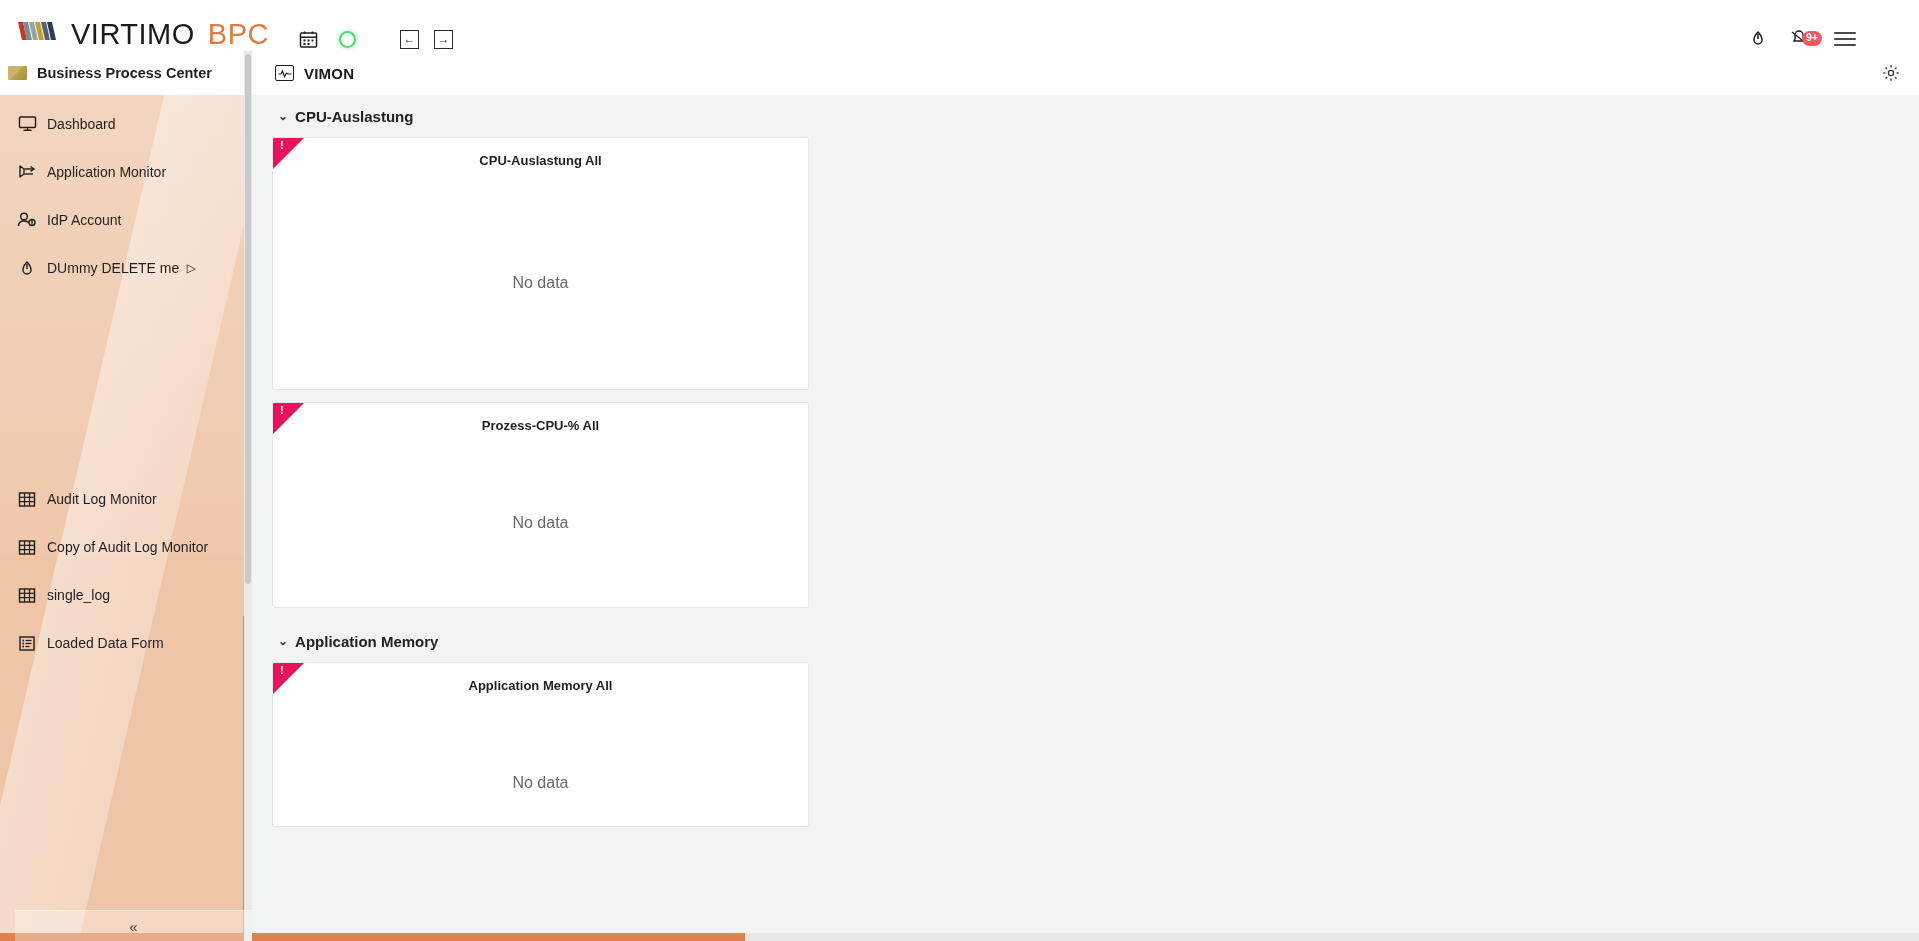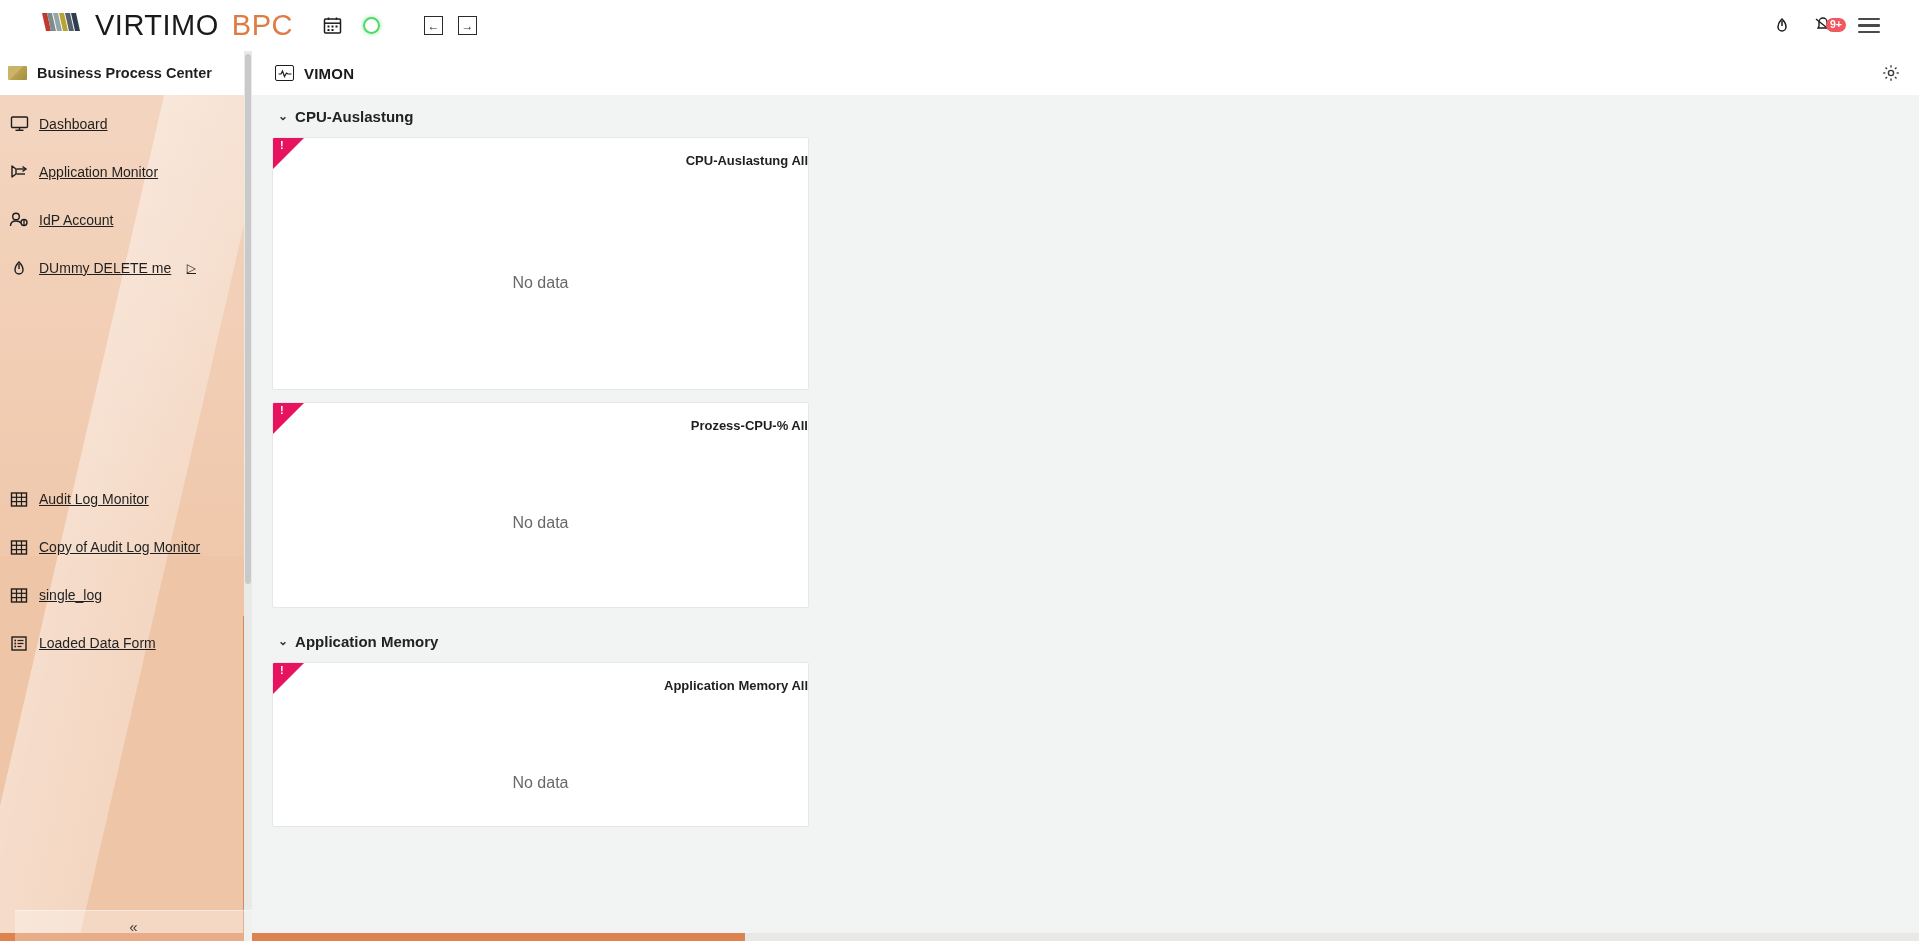--- a/index.html
+++ b/index.html
@@ -8,21 +8,21 @@
     font-family: "Liberation Sans", sans-serif;
     background: #ffffff;
     overflow: hidden;
   }
 
   
   .topbar {
     position: absolute; top: 0; left: 0;
     width: 1873px; height: 51px;
     background: #ffffff;
-    display: flex; align-items: center; margin-left: 24px;
+    display: flex; align-items: flex-end;
   }
   .logo-wrap { display: flex; align-items: baseline; margin-left: 18px; }
   .logo-mark { display: inline-block; margin-right: 1px; }
   .logo-text {
     font-size: 29px; letter-spacing: 0.5px; color: #1a1a1a; font-weight: 400;
     font-family: "Liberation Sans", sans-serif;
   }
   .logo-bpc {
     font-size: 29px; color: #de7c43; font-weight: 400; margin-left: 13px;
     letter-spacing: 0.5px;
@@ -105,22 +105,22 @@
   .folder-ico {
     width: 19px; height: 14px; margin-right: 10px;
     background: linear-gradient(135deg, #c9b46a 0%, #c9b46a 48%, #b9a24f 48%, #a38f3f 100%);
     border-radius: 1px;
   }
   .side-header-title { font-size: 14.5px; font-weight: 700; color: #1f1f1f; }
 
   .side-list { position: relative; z-index: 2; padding-top: 5px; }
   .side-item {
     display: flex; align-items: center; height: 48px;
-    padding-left: 8px; cursor: pointer; position: relative;
-    font-size: 14px; color: #1f1f1f; text-decoration: underline;
+    padding-left: 16px; cursor: pointer; position: relative;
+    font-size: 14px; color: #1f1f1f;
   }
   .side-item .si-ico {
     width: 22px; height: 22px; margin-right: 9px;
     display: flex; align-items: center; justify-content: center; flex: 0 0 22px;
   }
   .side-item .si-label { white-space: nowrap; }
   .si-chevron { margin-left: auto; margin-right: 56px; font-size: 12px; color: #222; }
 
   .side-gap { height: 183px; }
 
@@ -175,21 +175,21 @@
   }
   .card-ribbon {
     position: absolute; left: 0; top: 0; width: 0; height: 0;
     border-top: 31px solid #e8135f; border-right: 31px solid transparent;
   }
   .card-ribbon-mark {
     position: absolute; left: 7px; top: 2px; color: #ffffff;
     font-size: 11px; font-weight: 700; line-height: 1;
   }
   .card-title {
-    text-align: right; font-size: 13px; font-weight: 700; color: #1f1f1f;
+    text-align: center; font-size: 13px; font-weight: 700; color: #1f1f1f;
     padding-top: 15px;
   }
   .card-nodata {
     text-align: center; font-size: 16px; color: #686868;
   }
   .card-c1 { height: 253px; }
   .card-c1 .card-nodata { padding-top: 106px; }
   .card-c2 { height: 206px; }
   .card-c2 .card-nodata { padding-top: 81px; }
   .card-c3 { height: 165px; }

